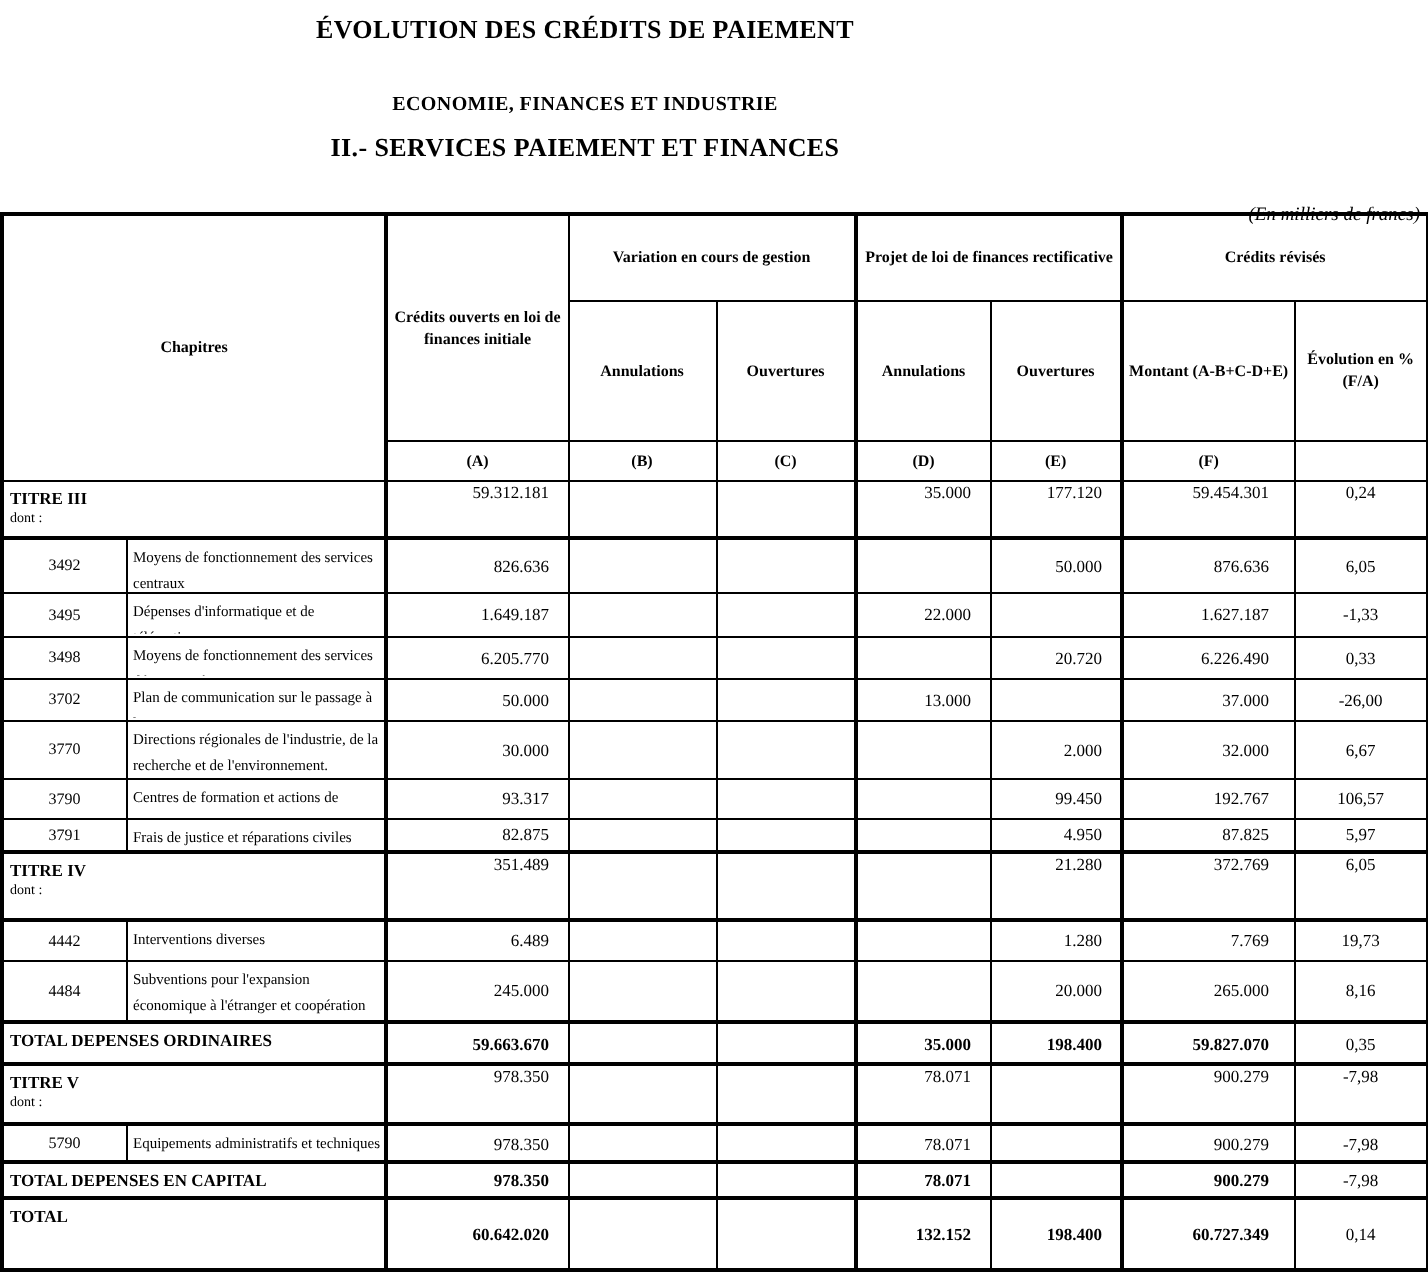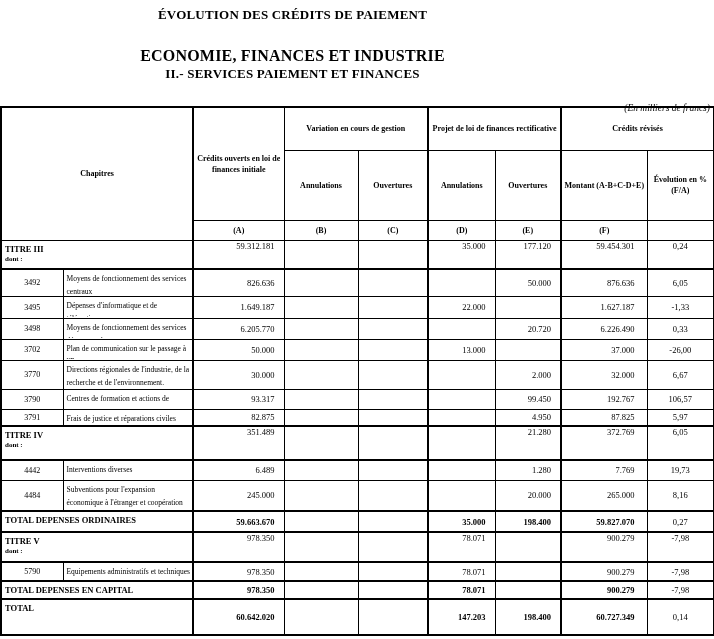--- a/index.html
+++ b/index.html
@@ -4,21 +4,21 @@
 <style>
   * { box-sizing: border-box; margin: 0; padding: 0; }
   html,body { width: 714px; height: 639px; }
   body {
     background: #fff; color: #000;
     font-family: "Liberation Serif", serif;
     position: relative; overflow: hidden;
   }
   .title { position: absolute; left: 0; width: 585px; text-align: center; font-weight: bold; letter-spacing: .2px; }
   .t1 { top: 7px;  font-size: 13px; }
-  .t2 { top: 47px; font-size: 16px; }
+  .t2 { top: 47px; font-size: 10px; }
   .t3 { top: 66px; font-size: 13px; }
   .unit { position: absolute; top: 103px; right: 4px; font-style: italic; font-size: 9.5px; }
 
   table.main {
     position: absolute; top: 106px; left: 0; width: 714px;
     border-collapse: collapse; table-layout: fixed;
     border: 2px solid #000;
   }
   td { border: 1px solid #000; overflow: hidden; padding: 0; vertical-align: middle; }
   .bL2 { border-left: 2px solid #000 !important; }
@@ -27,21 +27,21 @@
   thead td { text-align: center; font-weight: bold; font-size: 8px; line-height: 11px; padding: 1px; }
   tr.hgroup  { height: 43px; }
   tr.hsub    { height: 70px; }
   tr.hletters{ height: 20px; }
 
   td.num { text-align: center; font-size: 8px; }
   td.lbl, td.rowlbl { vertical-align: top; }
   .lblin { padding: 2px 2px 0 3px; font-size: 7.5px; line-height: 13px; text-align: left; overflow: hidden; font-family: Liberation Serif, serif; }
   .rowin { padding: 3px 2px 0 3px; overflow: hidden; }
   .rowin .main { font-weight: bold; font-size: 8.5px; line-height: 11px; }
-  .rowin .dont { font-size: 7px; margin-top: 0; font-weight: bold; }
+  .rowin .dont { font-size: 7px; margin-top: 0; font-weight: normal; }
   td.val { text-align: right; padding-right: 9px; font-size: 8.5px; }
   td.padf { padding-right: 12px; }
   td.pct { text-align: center; font-size: 8.5px; }
   td.vtop { vertical-align: top; padding-top: 0; }
   td.bold { font-weight: bold; }
 </style>
 </head>
 <body>
 
 <div class="title t1">ÉVOLUTION DES CRÉDITS DE PAIEMENT</div>
@@ -240,21 +240,21 @@
           <div class="rowin" style="height:19px">
             <div class="main">TOTAL DEPENSES ORDINAIRES</div>
           </div>
         </td>
         <td class="val bL2 bold">59.663.670</td>
         <td class="val bold"></td>
         <td class="val bold"></td>
         <td class="val bL2 bold">35.000</td>
         <td class="val bold">198.400</td>
         <td class="val bL2 padf bold">59.827.070</td>
-        <td class="pct">0,27</td>
+        <td class="pct">0,35</td>
       </tr>
       <tr class="tT2" style="height: 30px;">
         <td colspan="2" class="rowlbl">
           <div class="rowin" style="height:28px">
             <div class="main">TITRE V</div>
             <div class="dont">dont :</div>
           </div>
         </td>
         <td class="val bL2 vtop">978.350</td>
         <td class="val vtop"></td>
@@ -293,19 +293,19 @@
       </tr>
       <tr class="tT2" style="height: 36px;">
         <td colspan="2" class="rowlbl">
           <div class="rowin" style="height:18px">
             <div class="main">TOTAL</div>
           </div>
         </td>
         <td class="val bL2 bold">60.642.020</td>
         <td class="val bold"></td>
         <td class="val bold"></td>
-        <td class="val bL2 bold">147.203</td>
+        <td class="val bL2 bold">132.152</td>
         <td class="val bold">198.400</td>
         <td class="val bL2 padf bold">60.727.349</td>
         <td class="pct">0,14</td>
       </tr>
     </tbody>
 </table>
 
 </body></html>

